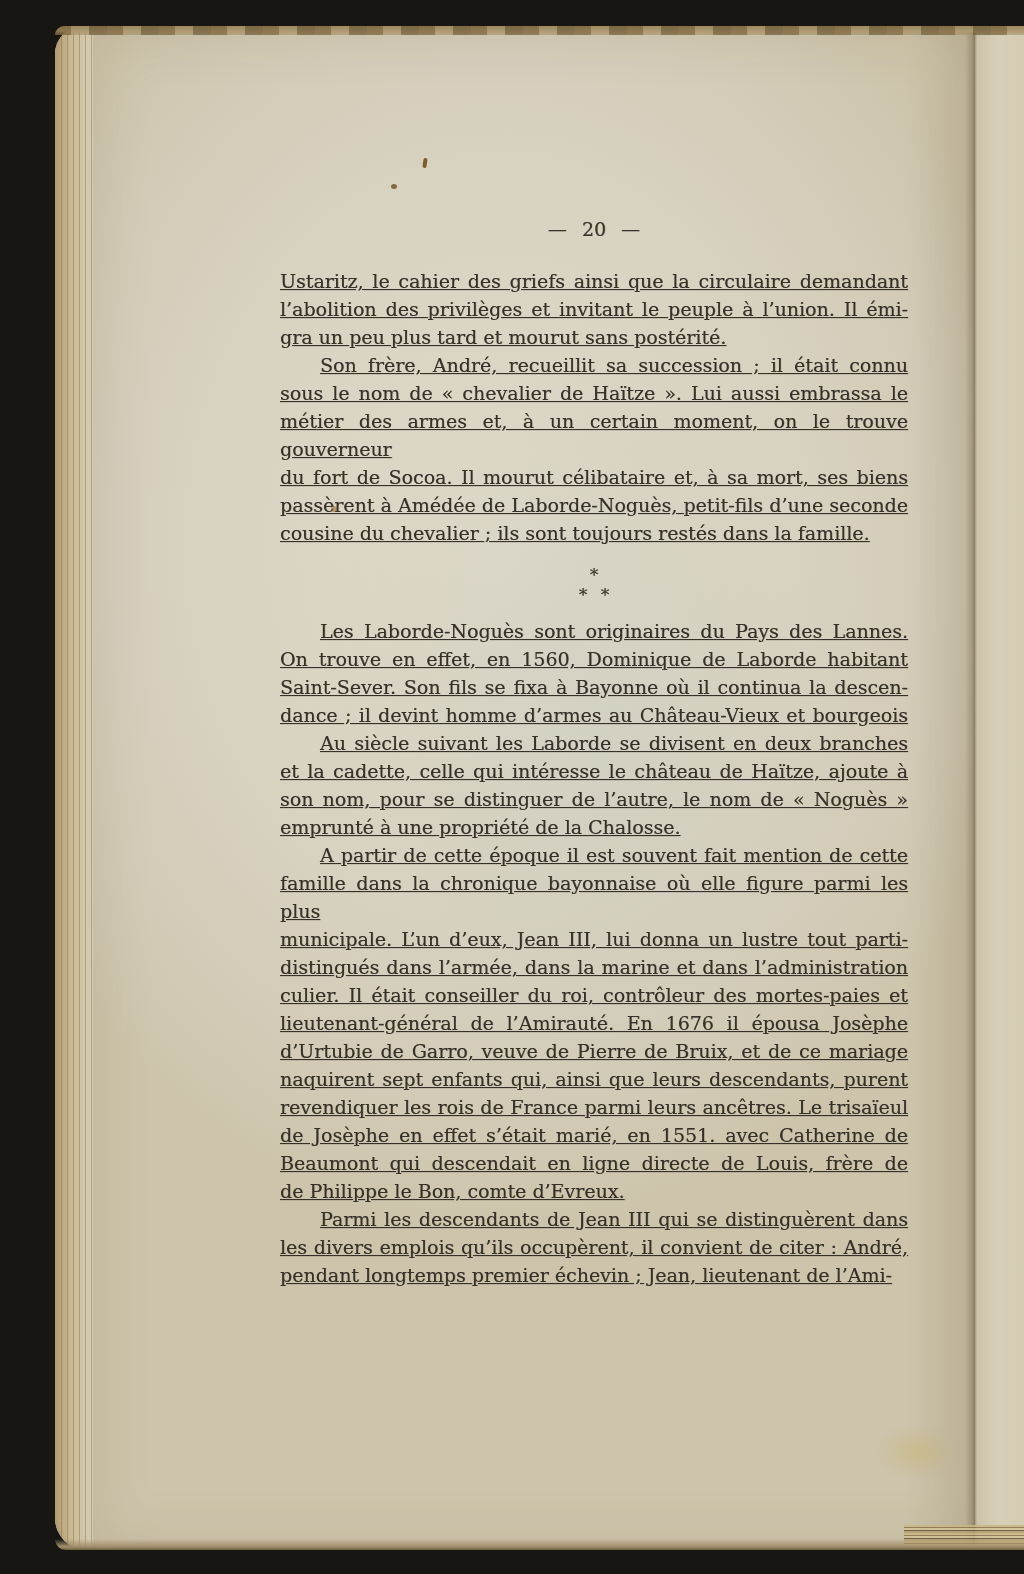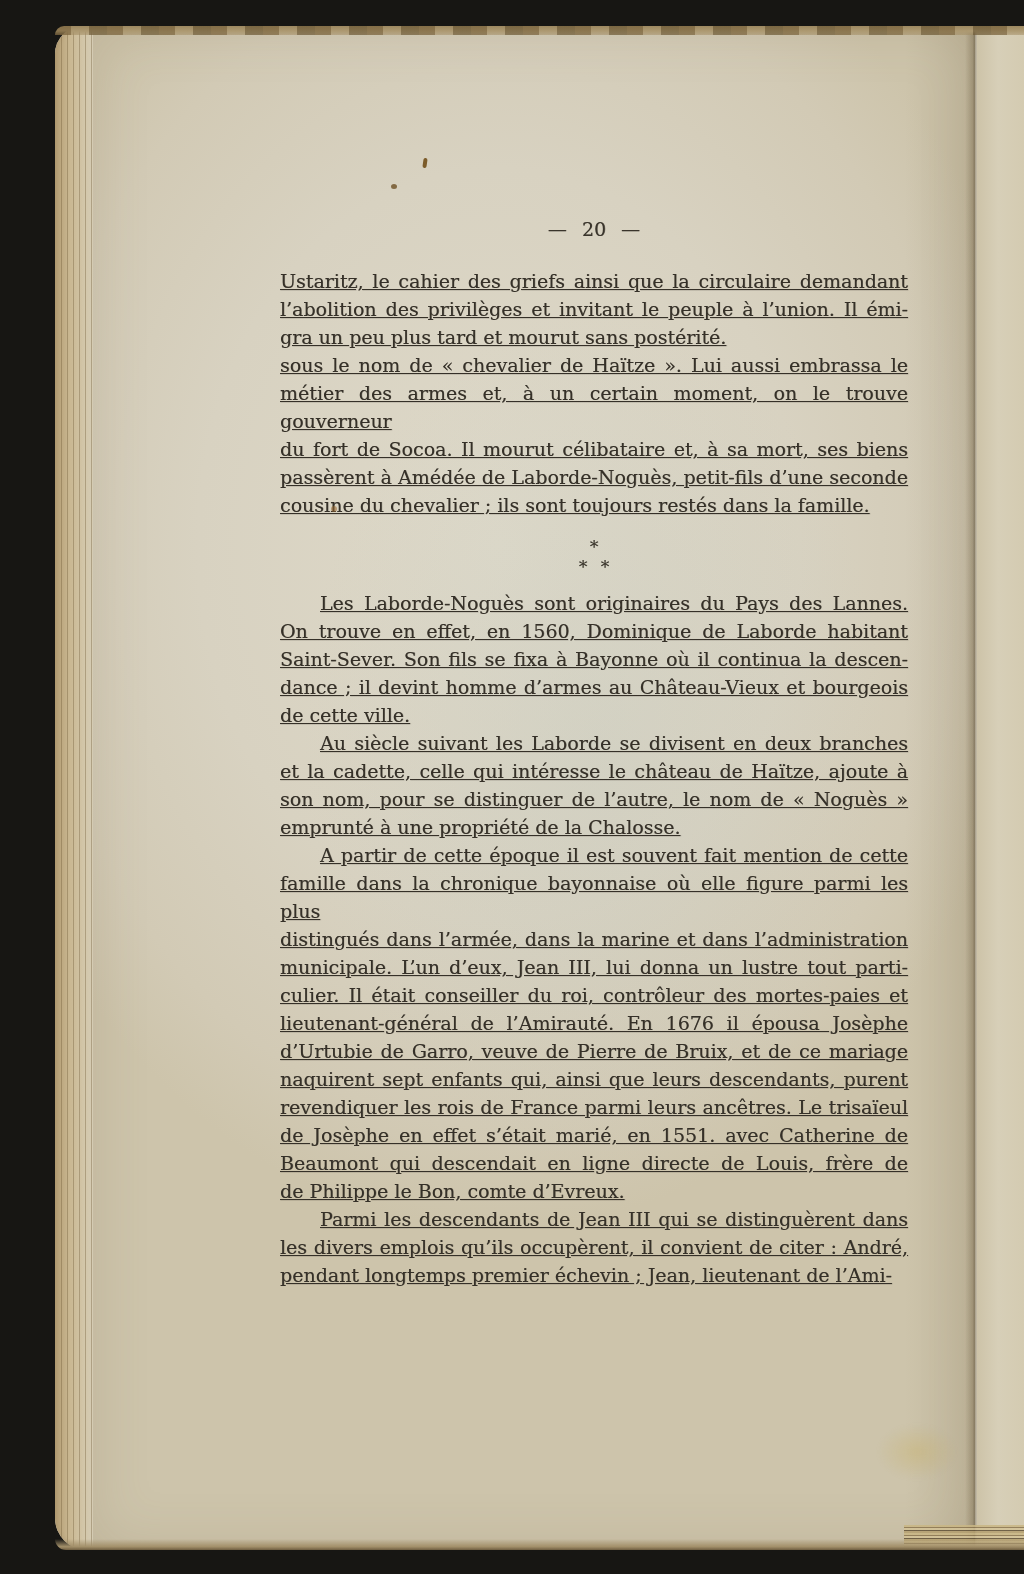--- a/index.html
+++ b/index.html
@@ -180,48 +180,48 @@
 
     <div class="pagenum">— 20 —</div>
 
     <div class="textblock" id="textblock">
         <div class="para">
           <div class="line">Ustaritz, le cahier des griefs ainsi que la circulaire demandant</div>
           <div class="line">l’abolition des privilèges et invitant le peuple à l’union. Il émi-</div>
           <div class="line last">gra un peu plus tard et mourut sans postérité.</div>
         </div>
         <div class="para">
+          <div class="line indent">Son frère, André, recueillit sa succession ; il était connu</div>
           <div class="line">sous le nom de « chevalier de Haïtze ». Lui aussi embrassa le</div>
           <div class="line">métier des armes et, à un certain moment, on le trouve gouverneur</div>
           <div class="line">du fort de Socoa. Il mourut célibataire et, à sa mort, ses biens</div>
           <div class="line">passèrent à Amédée de Laborde-Noguès, petit-fils d’une seconde</div>
           <div class="line last">cousine du chevalier ; ils sont toujours restés dans la famille.</div>
         </div>
         <div class="separator">
           <div class="sep-top">*</div>
           <div class="sep-bottom">* *</div>
         </div>
         <div class="para">
           <div class="line indent">Les Laborde-Noguès sont originaires du Pays des Lannes.</div>
           <div class="line">On trouve en effet, en 1560, Dominique de Laborde habitant</div>
           <div class="line">Saint-Sever. Son fils se fixa à Bayonne où il continua la descen-</div>
           <div class="line">dance ; il devint homme d’armes au Château-Vieux et bourgeois</div>
-          <div class="line last">de cette ville.</div>
         </div>
         <div class="para">
           <div class="line indent">Au siècle suivant les Laborde se divisent en deux branches</div>
           <div class="line">et la cadette, celle qui intéresse le château de Haïtze, ajoute à</div>
           <div class="line">son nom, pour se distinguer de l’autre, le nom de « Noguès »</div>
           <div class="line last">emprunté à une propriété de la Chalosse.</div>
         </div>
         <div class="para">
           <div class="line indent">A partir de cette époque il est souvent fait mention de cette</div>
           <div class="line">famille dans la chronique bayonnaise où elle figure parmi les plus</div>
+          <div class="line">municipale. L’un d’eux, Jean III, lui donna un lustre tout parti-</div>
           <div class="line">distingués dans l’armée, dans la marine et dans l’administration</div>
-          <div class="line">municipale. L’un d’eux, Jean III, lui donna un lustre tout parti-</div>
           <div class="line">culier. Il était conseiller du roi,  contrôleur des mortes-paies et</div>
           <div class="line">lieutenant-général de l’Amirauté. En 1676 il épousa Josèphe</div>
           <div class="line">d’Urtubie de Garro, veuve de Pierre de Bruix, et de ce mariage</div>
           <div class="line">naquirent sept enfants qui, ainsi que leurs descendants, purent</div>
           <div class="line">revendiquer les rois de France parmi leurs ancêtres. Le trisaïeul</div>
           <div class="line">de Josèphe en effet s’était marié, en 1551. avec Catherine de</div>
           <div class="line">Beaumont qui descendait en ligne directe de Louis, frère de</div>
           <div class="line last">de Philippe le Bon, comte d’Evreux.</div>
         </div>
         <div class="para">

